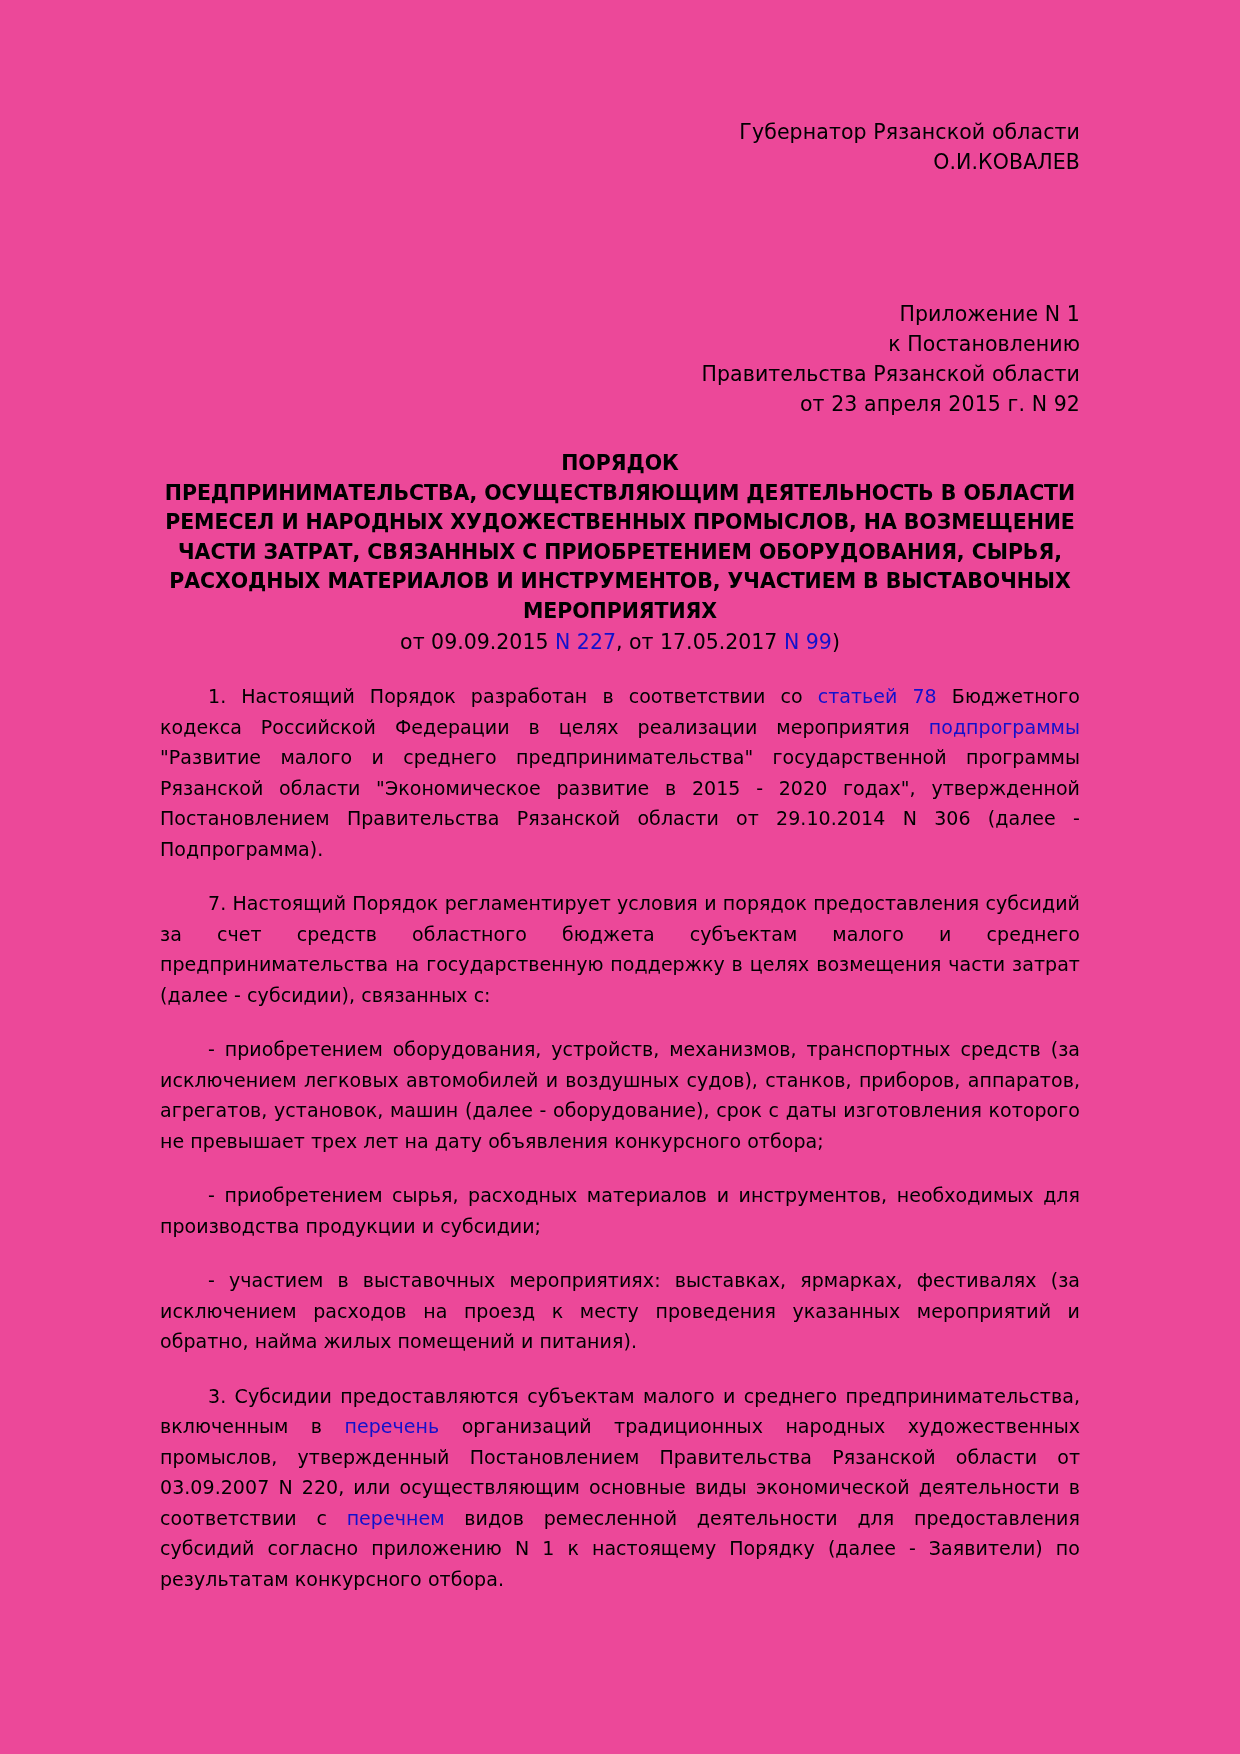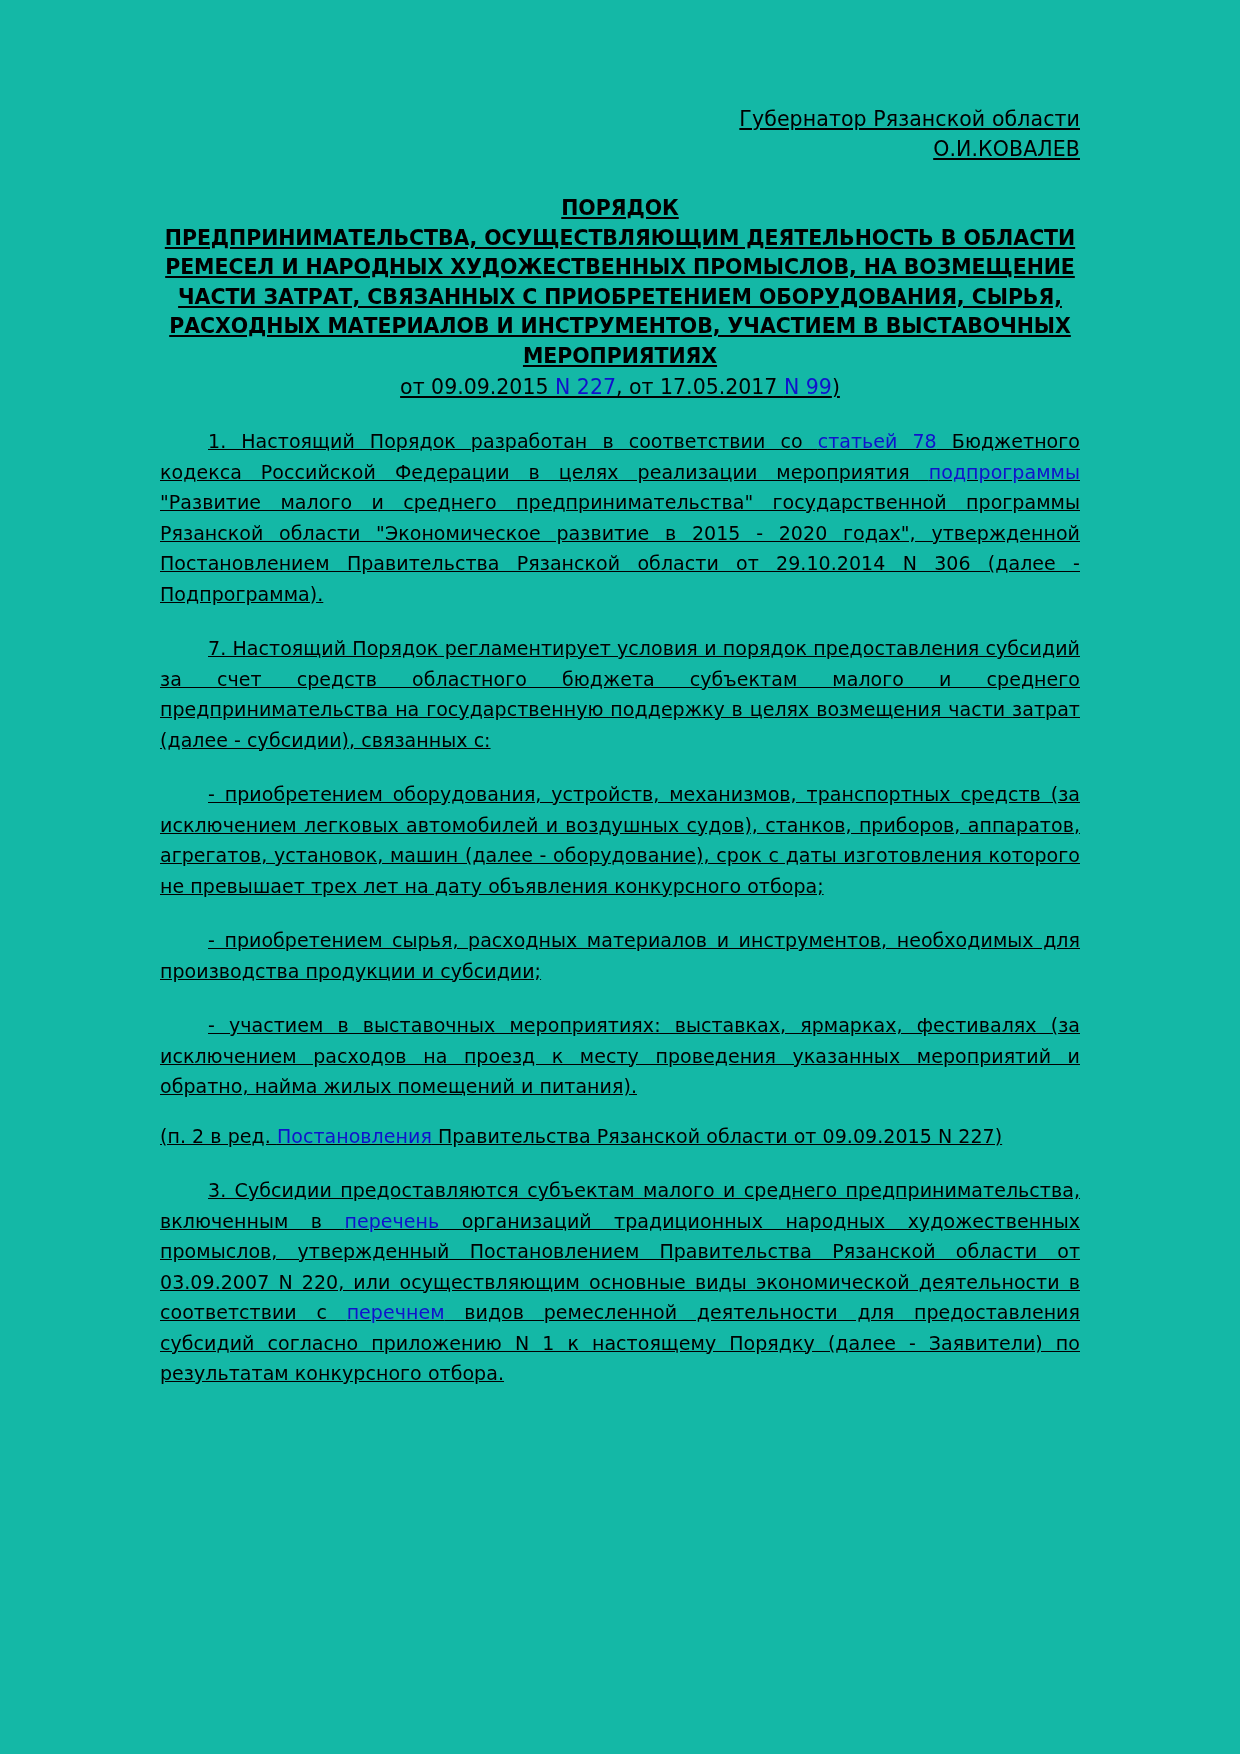--- a/index.html
+++ b/index.html
@@ -9,25 +9,24 @@
   }
   body {
     font-family: "DejaVu Sans", sans-serif;
     color: #000000;
   }
   .page {
     position: relative;
     width: 1240px;
     height: 1754px;
     margin: 0 auto;
-    background: #14b8a6;
+    background: #ec4899;
     overflow: hidden;
     box-sizing: border-box;
-    padding: 0 160px;
-    text-decoration: underline;
+    padding: 13px 160px;
   }
   .signature-block {
     margin-top: 104px;
     text-align: right;
     font-size: 20.5px;
     line-height: 30px;
     letter-spacing: 0.1px;
   }
   .appendix-block {
     margin-top: 122px;
@@ -77,20 +76,26 @@
 </head>
 <body>
 
 <div class="page">
 
   <div class="signature-block">
     <div>Губернатор Рязанской области</div>
     <div>О.И.КОВАЛЕВ</div>
   </div>
 
+  <div class="appendix-block">
+    <div>Приложение N 1</div>
+    <div>к Постановлению</div>
+    <div>Правительства Рязанской области</div>
+    <div>от 23 апреля 2015 г. N 92</div>
+  </div>
 
   <div class="doc-title">
     <span class="title-word">ПОРЯДОК</span>
     <span class="title-word">ПРЕДПРИНИМАТЕЛЬСТВА, ОСУЩЕСТВЛЯЮЩИМ ДЕЯТЕЛЬНОСТЬ В ОБЛАСТИ</span>
     <span class="title-word">РЕМЕСЕЛ И НАРОДНЫХ ХУДОЖЕСТВЕННЫХ ПРОМЫСЛОВ, НА ВОЗМЕЩЕНИЕ</span>
     <span class="title-word">ЧАСТИ ЗАТРАТ, СВЯЗАННЫХ С ПРИОБРЕТЕНИЕМ ОБОРУДОВАНИЯ, СЫРЬЯ,</span>
     <span class="title-word">РАСХОДНЫХ МАТЕРИАЛОВ И ИНСТРУМЕНТОВ, УЧАСТИЕМ В ВЫСТАВОЧНЫХ</span>
     <span class="title-word">МЕРОПРИЯТИЯХ</span>
   </div>
 
@@ -101,17 +106,16 @@
   <p class="para"><span>1. Настоящий Порядок разработан в соответствии со </span><a class="lnk" href="#">статьей 78</a><span> Бюджетного кодекса Российской Федерации в целях реализации мероприятия </span><a class="lnk" href="#">подпрограммы</a><span> "Развитие малого и среднего предпринимательства" государственной программы Рязанской области "Экономическое развитие в 2015 - 2020 годах", утвержденной Постановлением Правительства Рязанской области от 29.10.2014 N 306 (далее - Подпрограмма).</span></p>
 
   <p class="para">7. Настоящий Порядок регламентирует условия и порядок предоставления субсидий за счет средств областного бюджета субъектам малого и среднего предпринимательства на государственную поддержку в целях возмещения части затрат (далее - субсидии), связанных с:</p>
 
   <p class="para dash">- приобретением оборудования, устройств, механизмов, транспортных средств (за исключением легковых автомобилей и воздушных судов), станков, приборов, аппаратов, агрегатов, установок, машин (далее - оборудование), срок с даты изготовления которого не превышает трех лет на дату объявления конкурсного отбора;</p>
 
   <p class="para dash">- приобретением сырья, расходных материалов и инструментов, необходимых для производства продукции и субсидии;</p>
 
   <p class="para dash">- участием в выставочных мероприятиях: выставках, ярмарках, фестивалях (за исключением расходов на проезд к месту проведения указанных мероприятий и обратно, найма жилых помещений и питания).</p>
 
-  <p class="para no-indent"><span>(п. 2 в ред. </span><a class="lnk" href="#">Постановления</a><span> Правительства Рязанской области от 09.09.2015 N 227)</span></p>
 
   <p class="para"><span>3. Субсидии предоставляются субъектам малого и среднего предпринимательства, включенным в </span><a class="lnk" href="#">перечень</a><span> организаций традиционных народных художественных промыслов, утвержденный Постановлением Правительства Рязанской области от 03.09.2007 N 220, или осуществляющим основные виды экономической деятельности в соответствии с </span><a class="lnk" href="#">перечнем</a><span> видов ремесленной деятельности для предоставления субсидий согласно приложению N 1 к настоящему Порядку (далее - Заявители) по результатам конкурсного отбора.</span></p>
 
 </div>
 
 </body></html>

